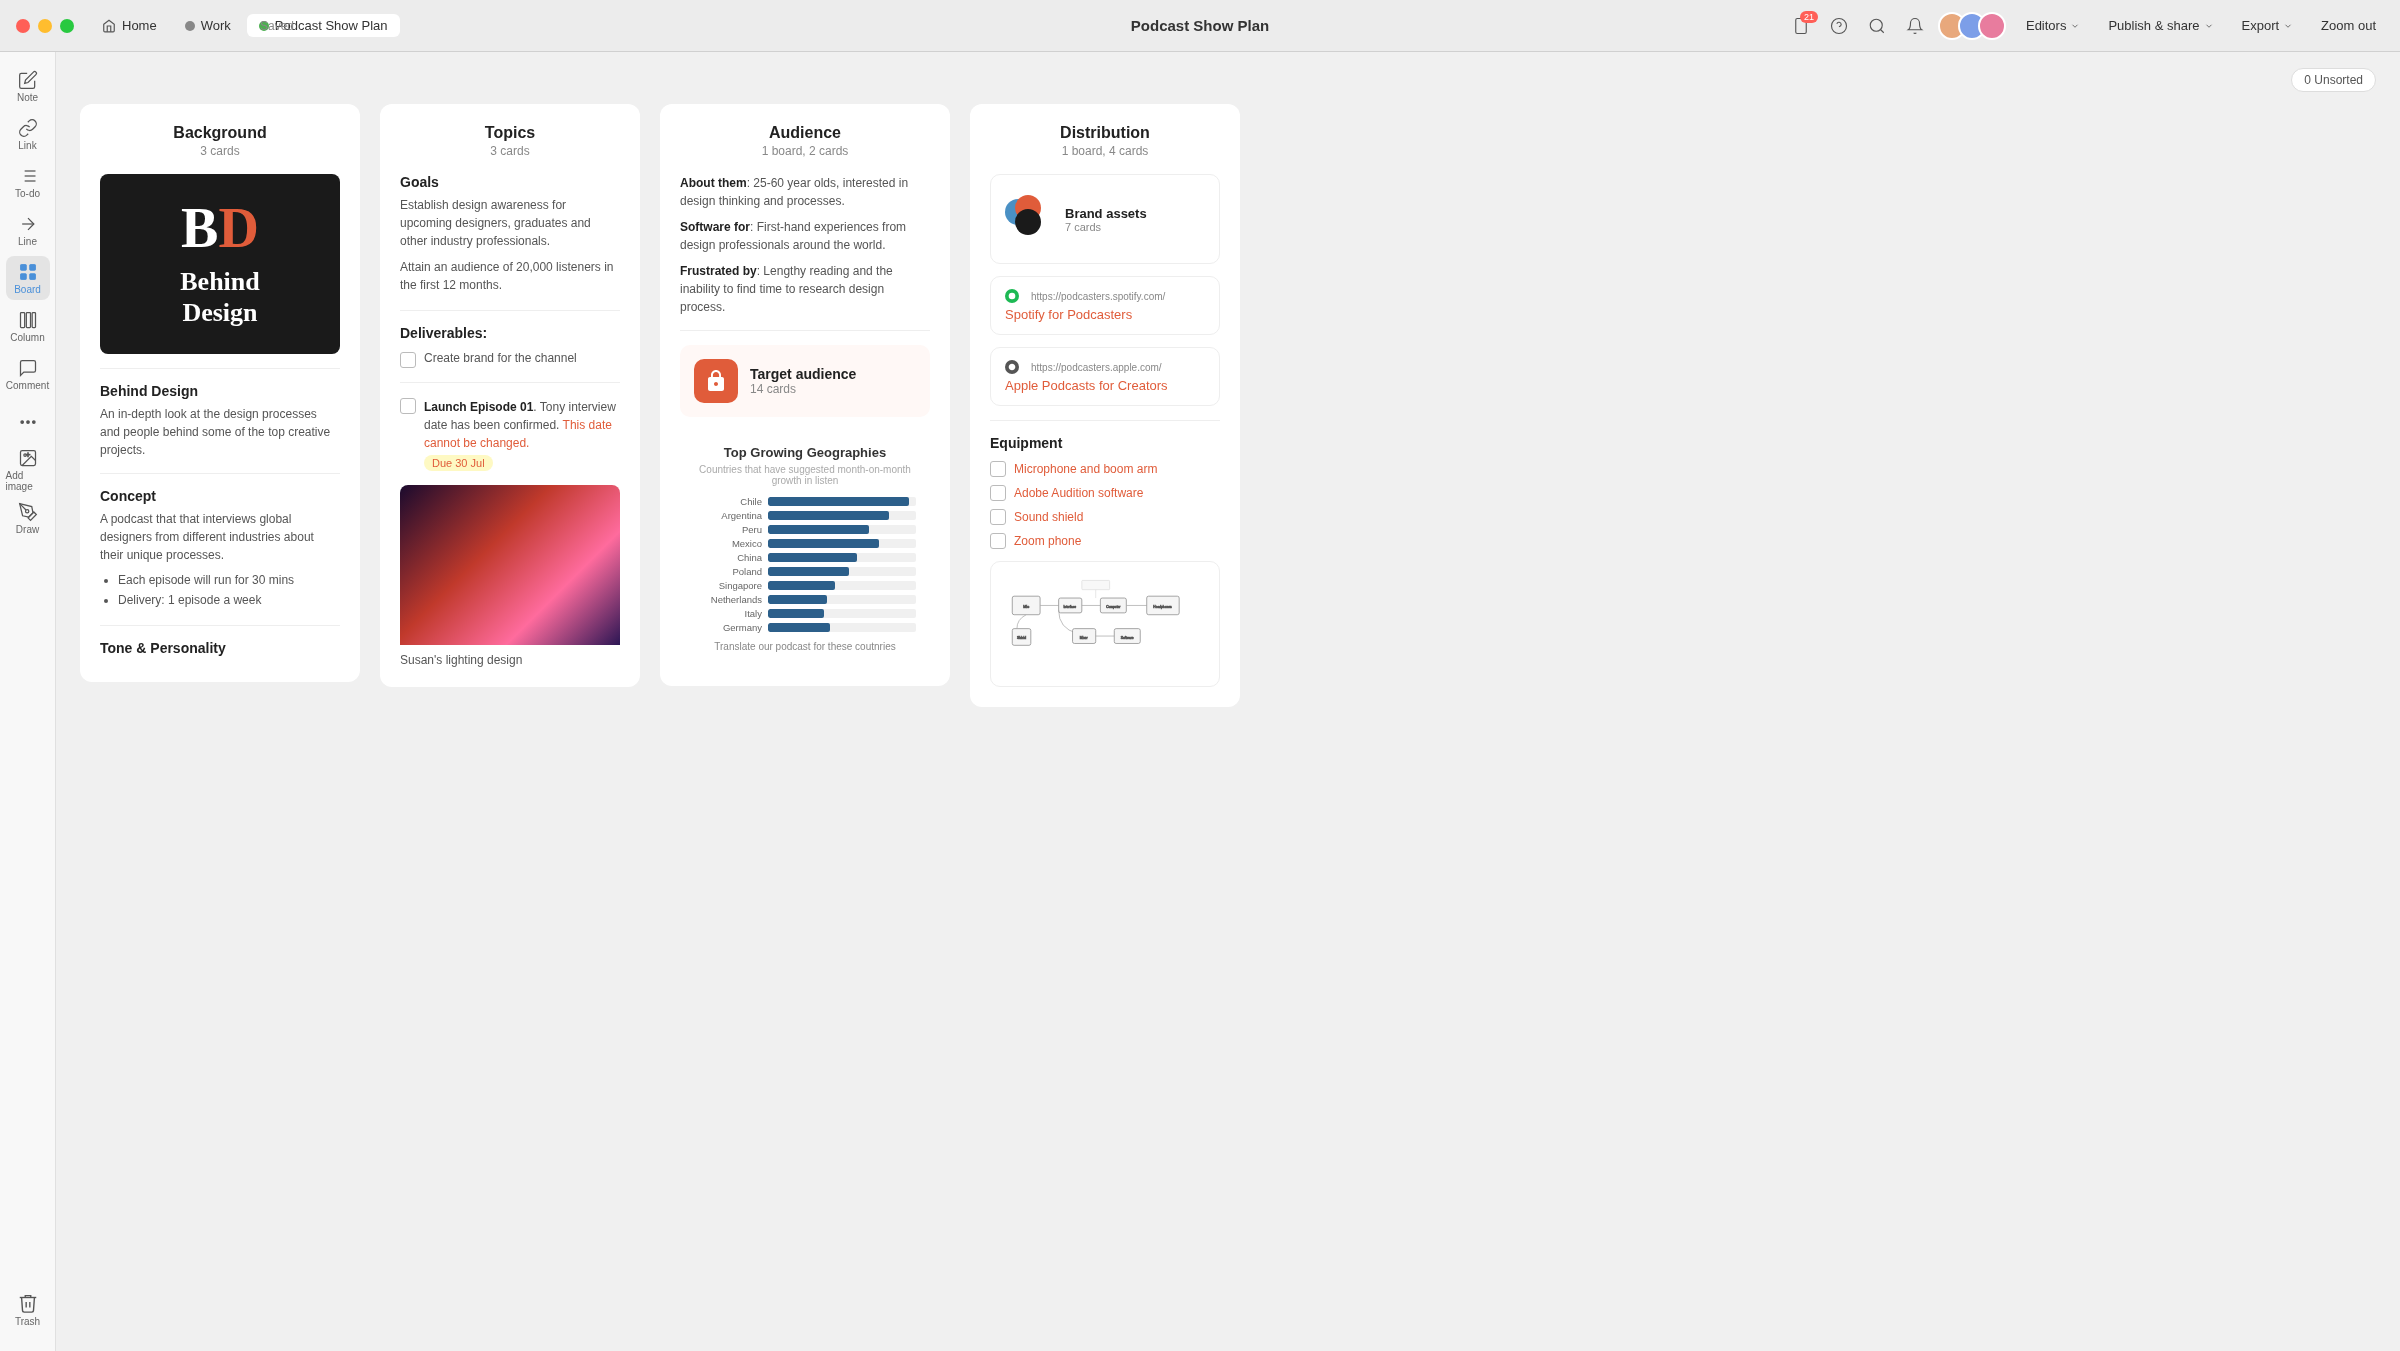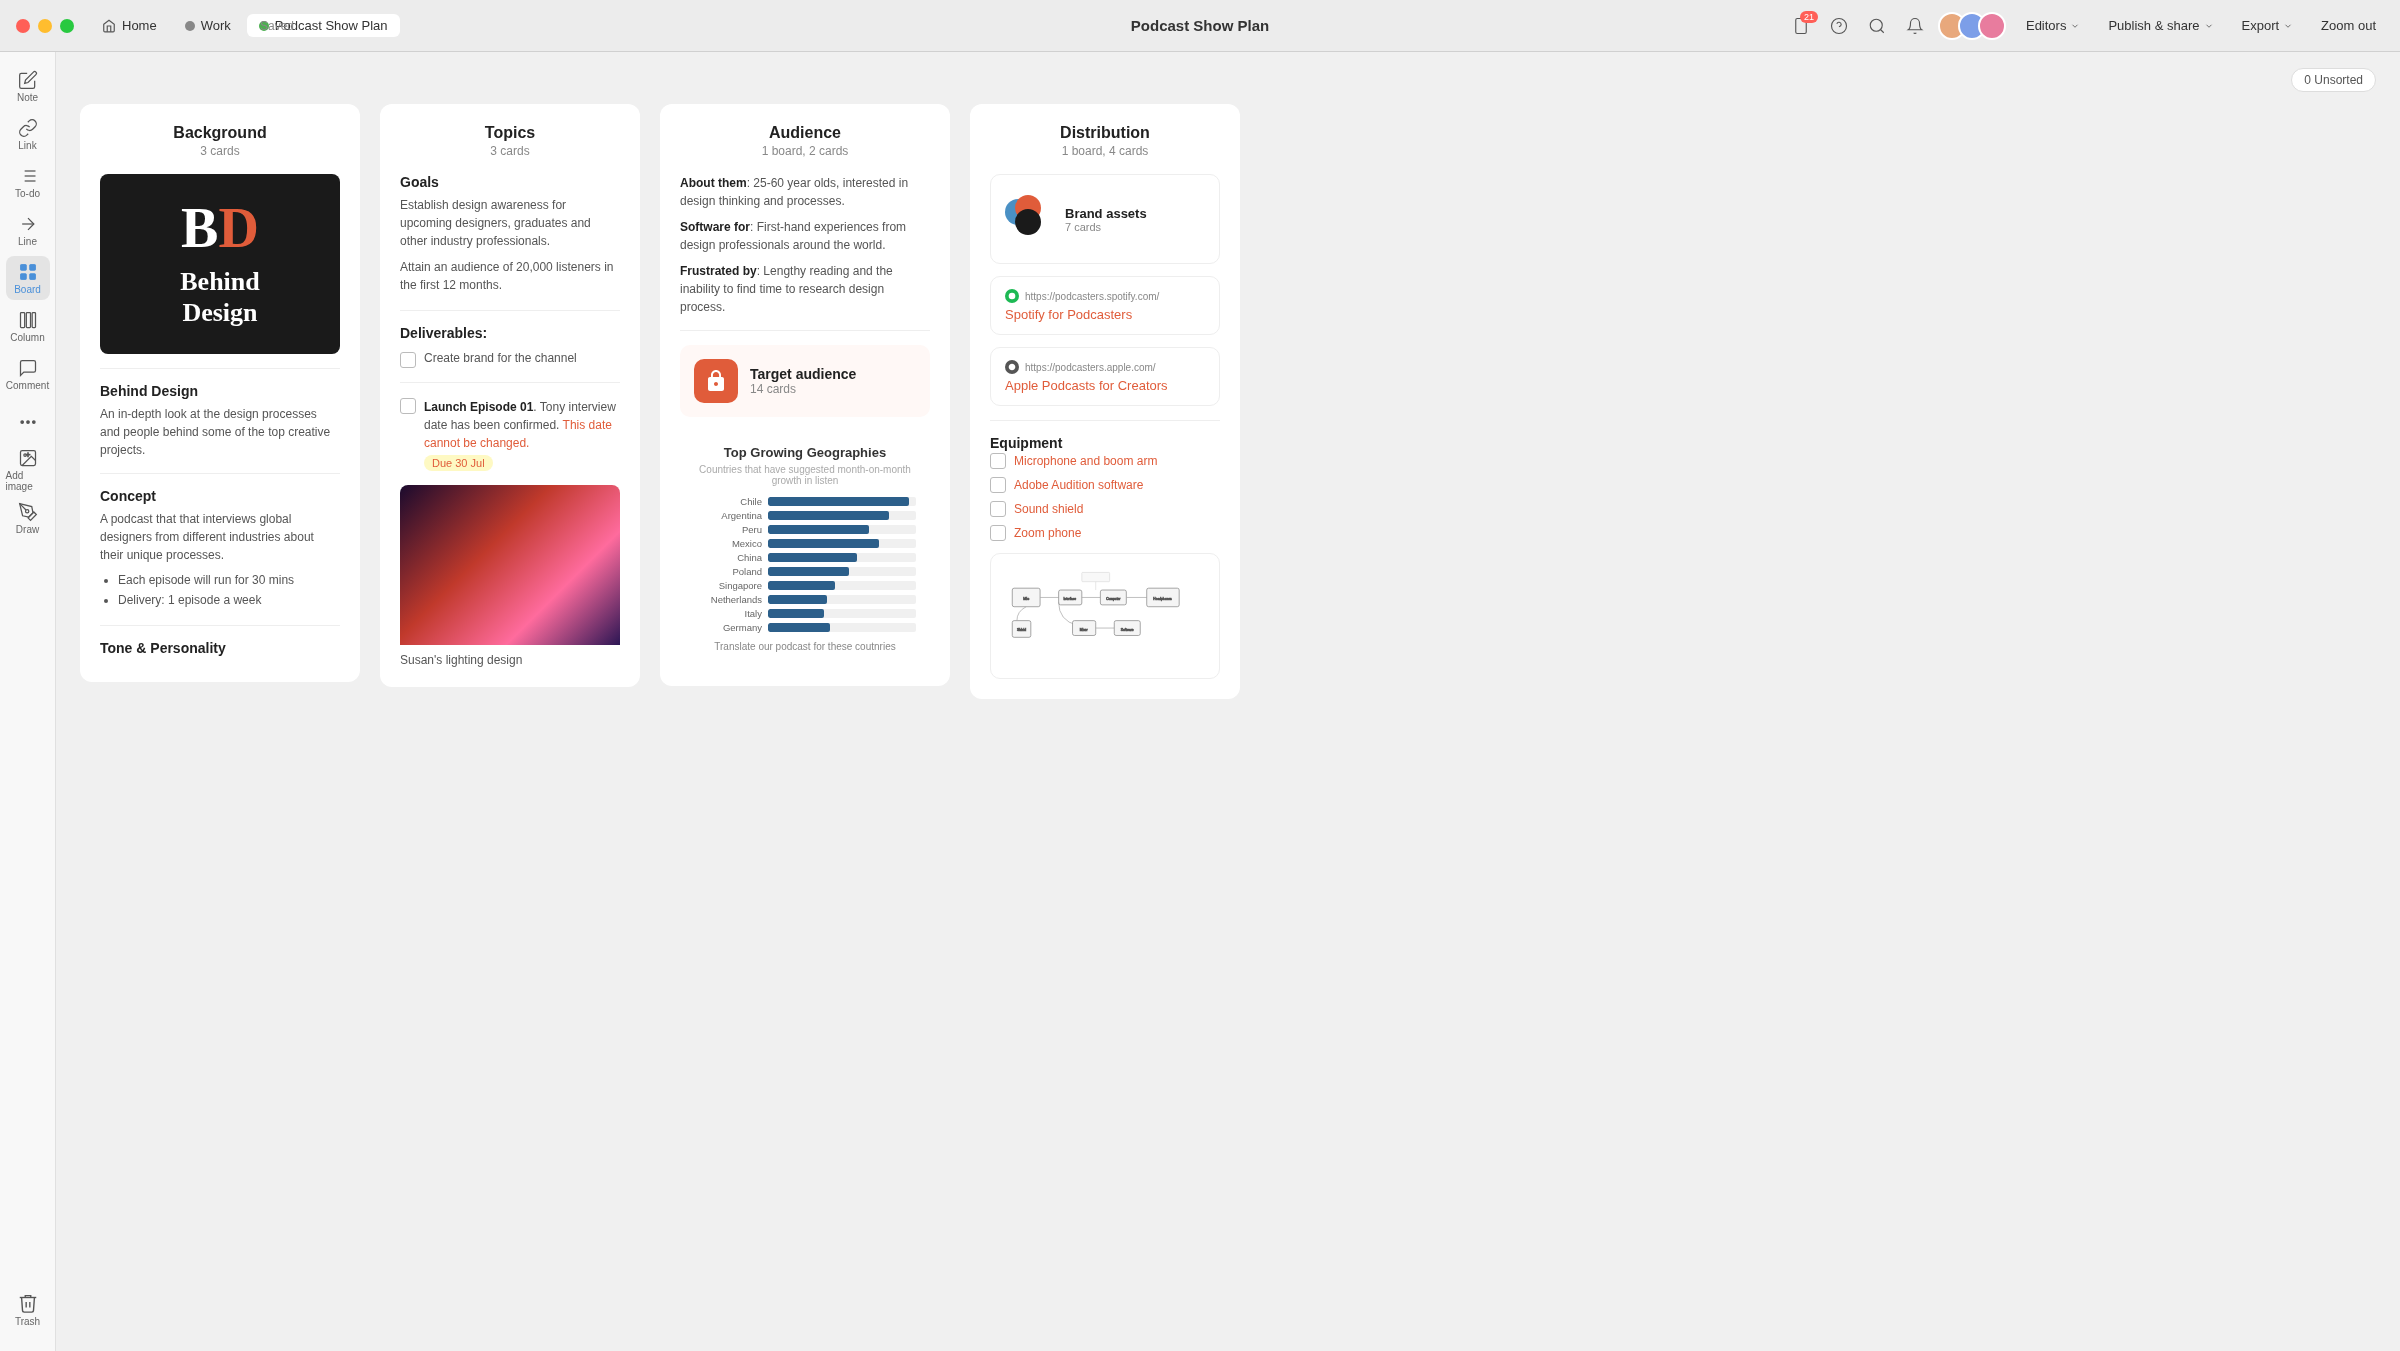--- a/index.html
+++ b/index.html
@@ -183,25 +183,25 @@
       border: 1px solid #eee;
     }
     .brand-info {}
     .brand-title { font-size: 13px; font-weight: 600; color: #222; }
     .brand-sub { font-size: 11px; color: #888; }
 
     .link-card {
       background: white; border-radius: 10px; padding: 12px 14px;
       margin-bottom: 12px; border: 1px solid #eee;
     }
-    .link-url { font-size: 10px; color: #888; display: flex; align-items: center; gap: 6px; margin-bottom: 4px; text-align: right; }
+    .link-url { font-size: 10px; color: #888; display: flex; align-items: center; gap: 12px; margin-bottom: 4px; text-align: right; }
     .link-title { font-size: 13px; font-weight: 500; color: #e05c3a; cursor: pointer; }
 
     .equipment-section { margin-top: 4px; }
-    .equip-title { font-size: 14px; font-weight: 600; color: #222; margin-bottom: 2px; }
+    .equip-title { font-size: 14px; font-weight: 600; color: #222; margin-bottom: 10px; }
     .equip-item { display: flex; align-items: center; gap: 8px; margin-bottom: 8px; }
     .equip-checkbox {
       width: 16px; height: 16px; border: 1.5px solid #bbb; border-radius: 3px;
       flex-shrink: 0; background: white; cursor: pointer;
     }
     .equip-label { font-size: 12px; color: #e05c3a; cursor: pointer; }
 
     .equipment-diagram {
       margin-top: 12px; background: white; border-radius: 10px;
       padding: 12px; border: 1px solid #eee; min-height: 120px;

